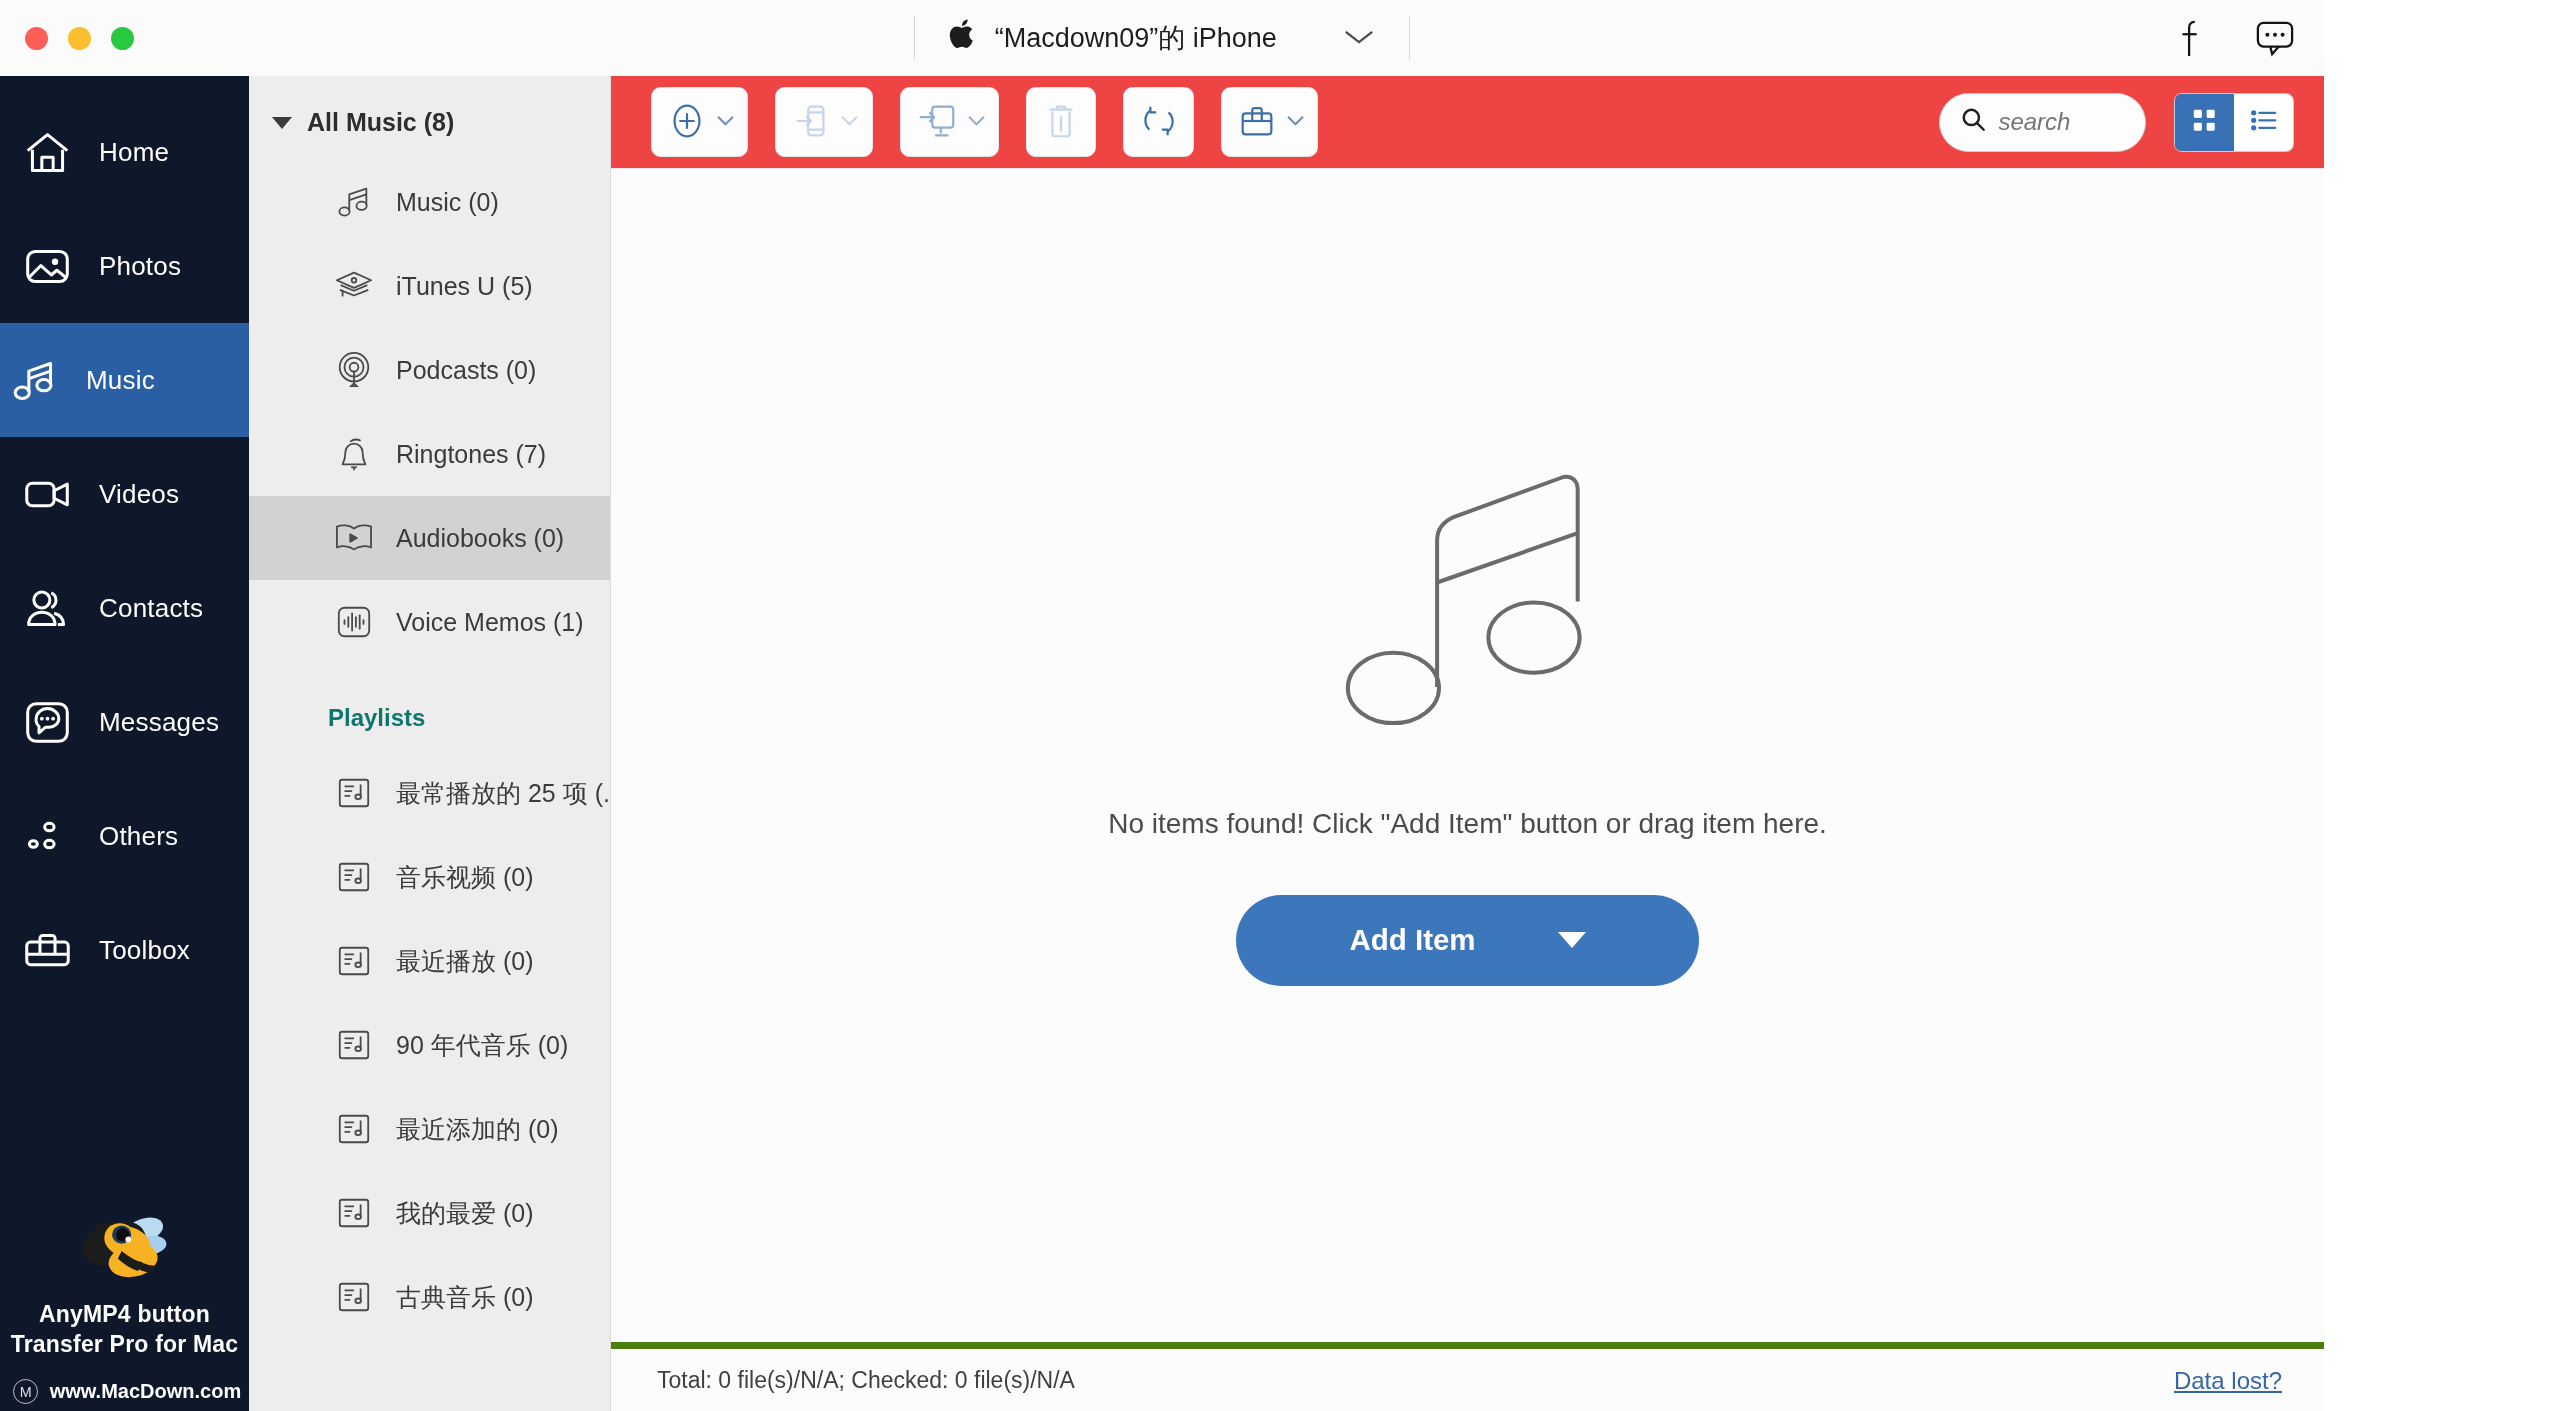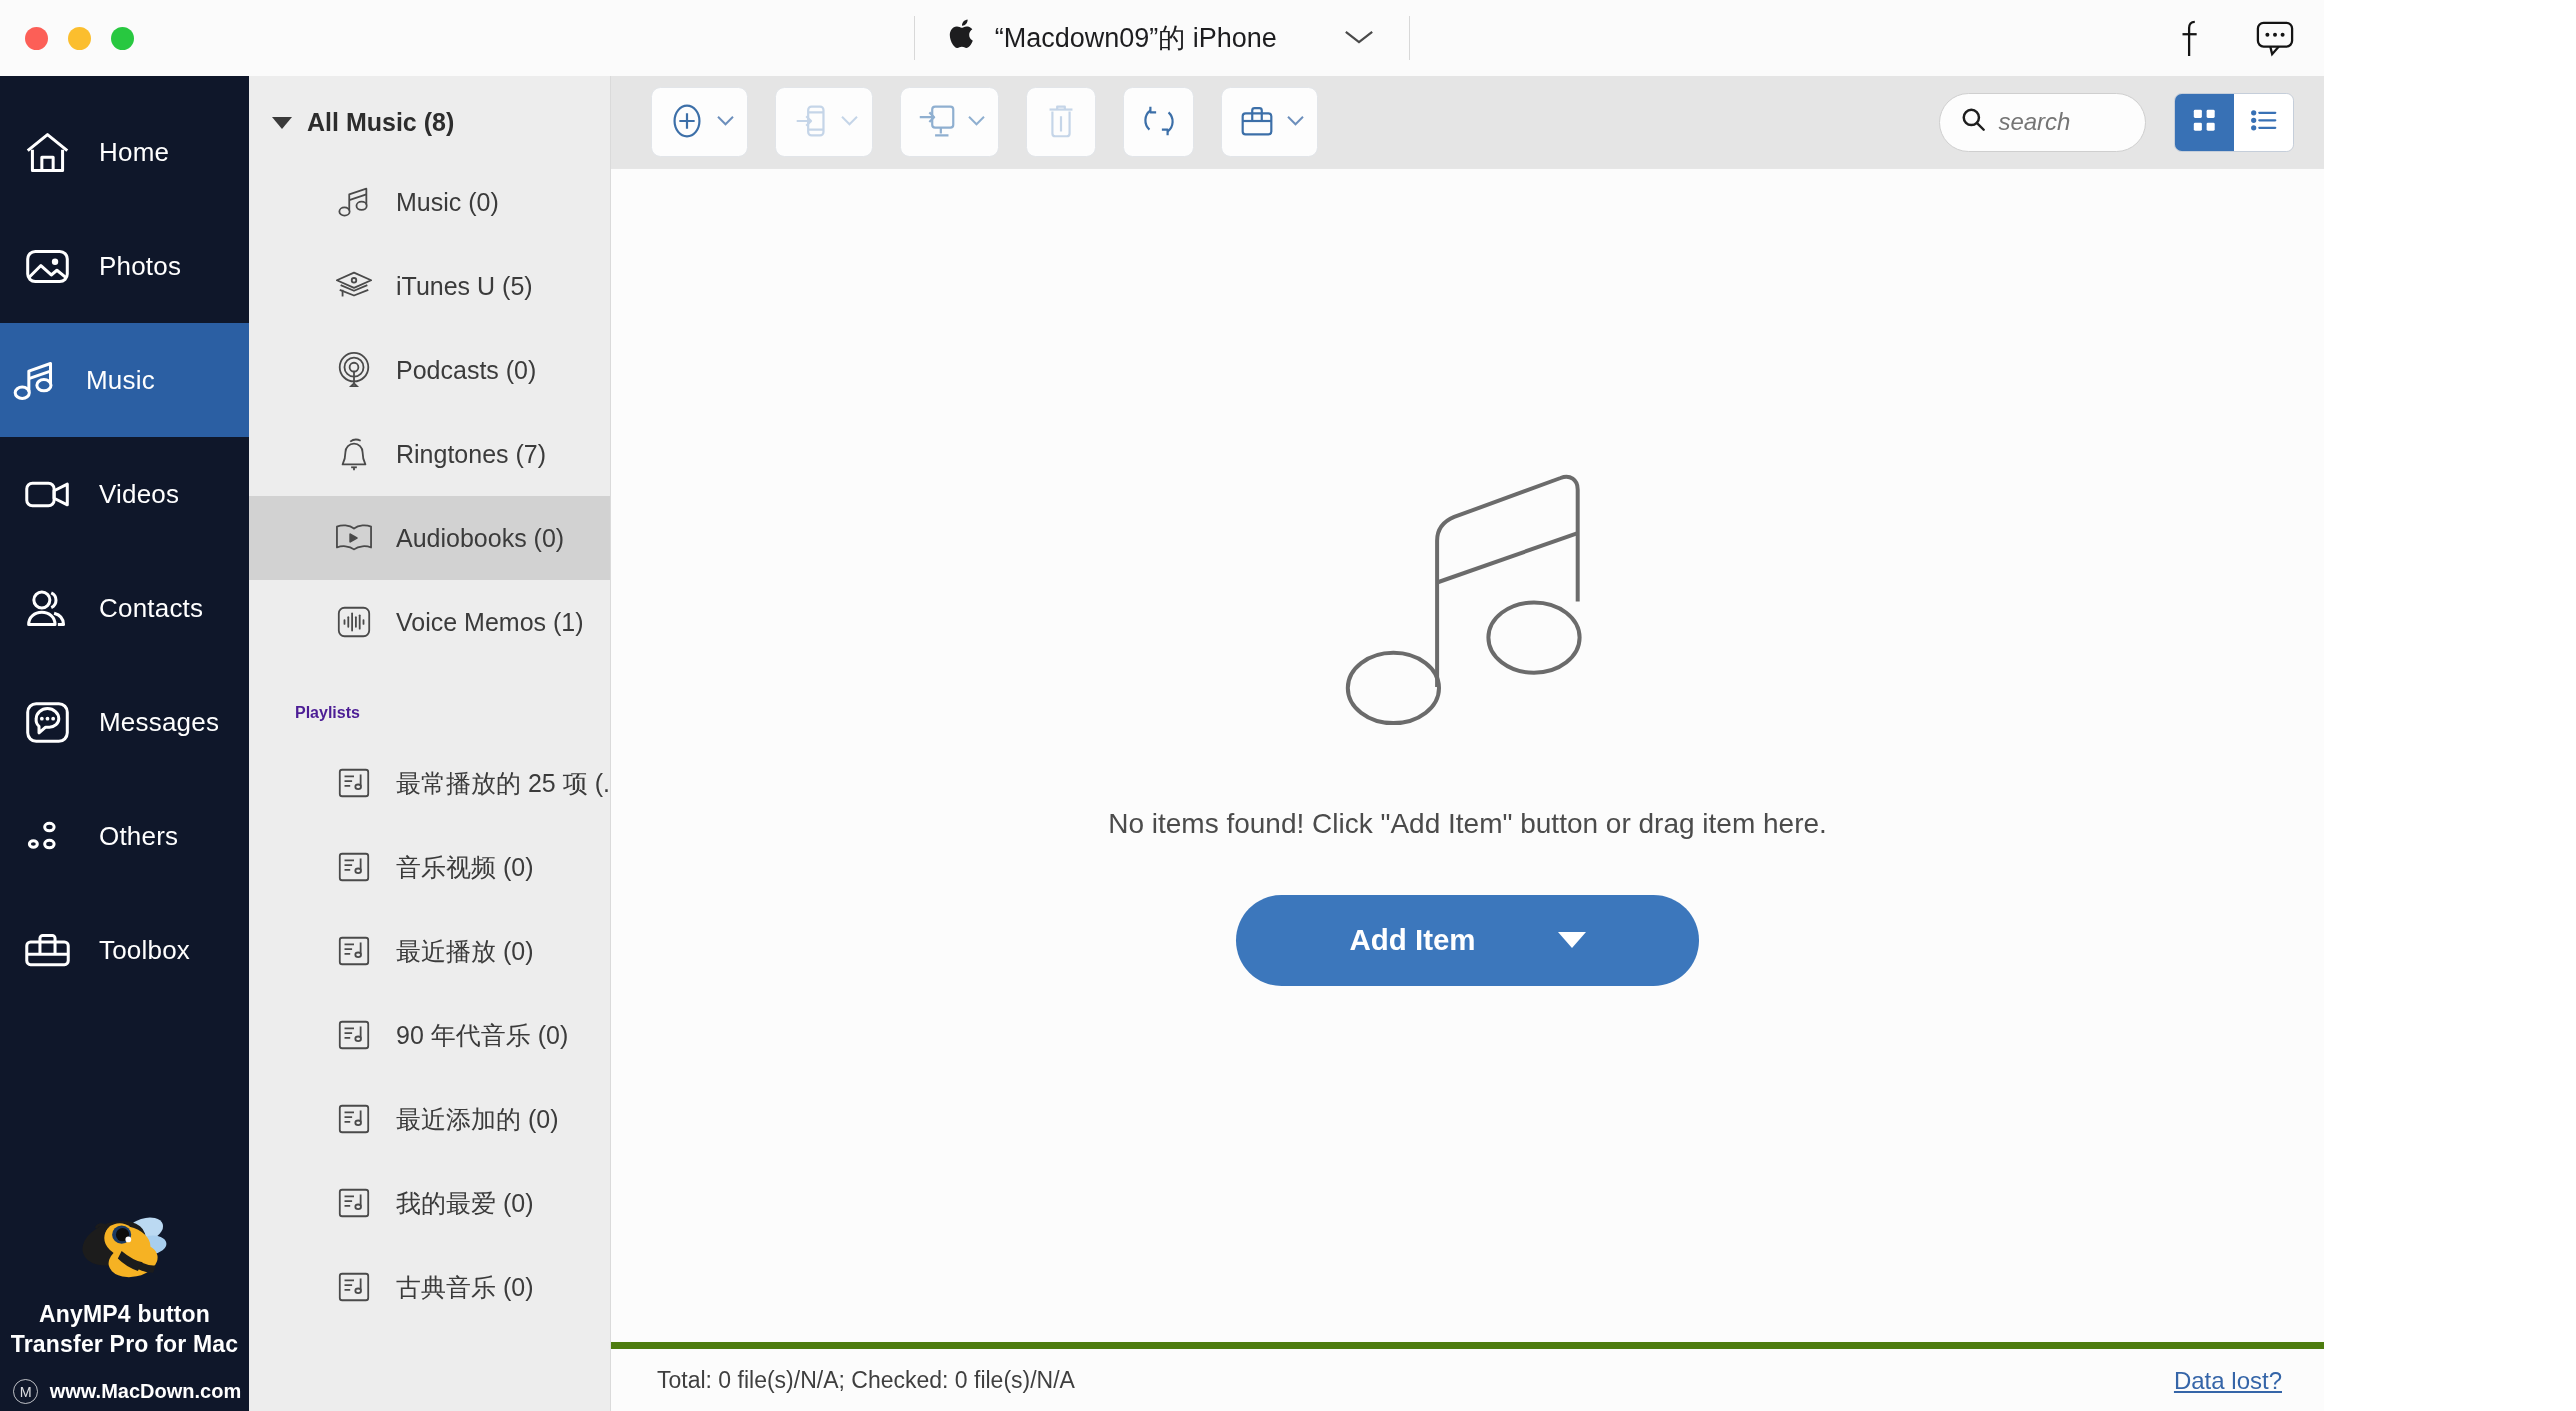--- a/index.html
+++ b/index.html
@@ -102,38 +102,38 @@
   .cat-head-label { font-size: 25px; color: #2d2d2d; font-weight: bold; }
 
   .cat-row {
     height: 84px; display: flex; align-items: center; gap: 21px;
     padding-left: 84px; cursor: pointer;
   }
   .cat-row.active { background: #D2D2D2; }
   .cat-ico { width: 42px; height: 42px; flex: 0 0 42px; display: flex; align-items: center; justify-content: center; }
   .cat-label { font-size: 25px; color: #3b3b3b; white-space: nowrap; }
 
-  .sec-head { font-size: 16px; color: #4c1d95; padding: 40px 0 19px 46px; font-weight: bold; }
+  .sec-head { font-size: 24px; color: #0f766e; padding: 40px 0 19px 46px; font-weight: bold; margin-left: 33px; }
 
   .pl-row {
     height: 84px; display: flex; align-items: center; gap: 21px;
     padding-left: 84px; cursor: pointer; overflow: hidden;
   }
   .pl-label { font-size: 25px; color: #3b3b3b; white-space: nowrap; }
 
   
   .main { flex: 1 1 auto; display: flex; flex-direction: column; min-width: 0; background: #FCFCFC; }
 
   .toolbar {
     flex: 0 0 93px; height: 93px;
     border-bottom: 1px solid #E6E6E6;
     display: flex; align-items: center;
     padding: 0 30px 0 40px;
     position: relative;
-    background: #e5e5e5;
+    background: #ef4444;
   }
   .tb-group { display: flex; align-items: center; gap: 27px; }
   .tb-btn {
     height: 70px; min-width: 70px;
     border: 1px solid #E2E5E9; border-radius: 9.5px;
     background: #FDFDFD;
     display: flex; align-items: center; justify-content: center; gap: 5.7px;
     padding: 0 12.4px; cursor: pointer;
   }
   .tb-btn.wide { padding: 0 11.4px 0 13.3px; }

